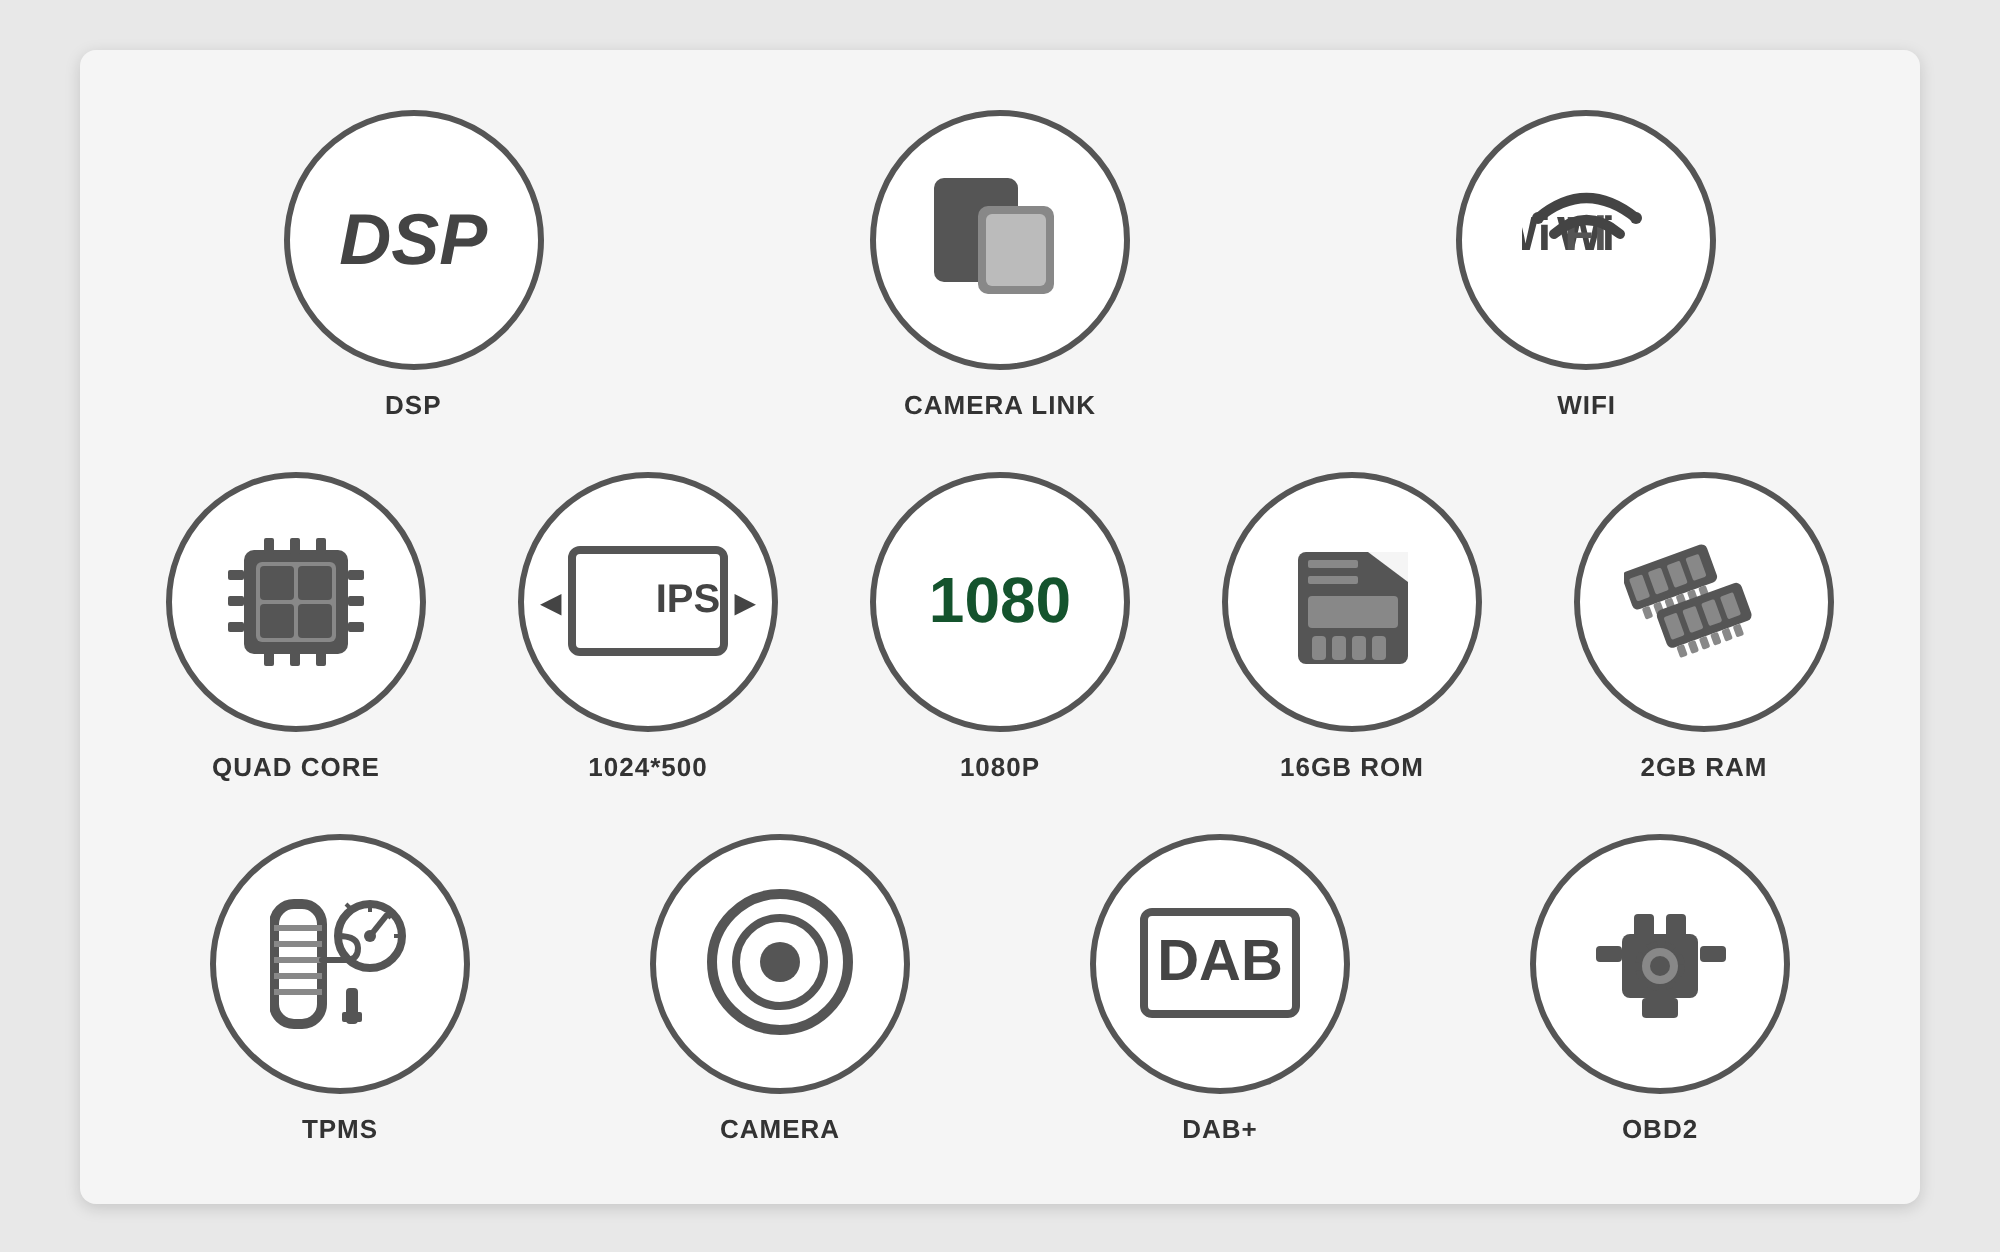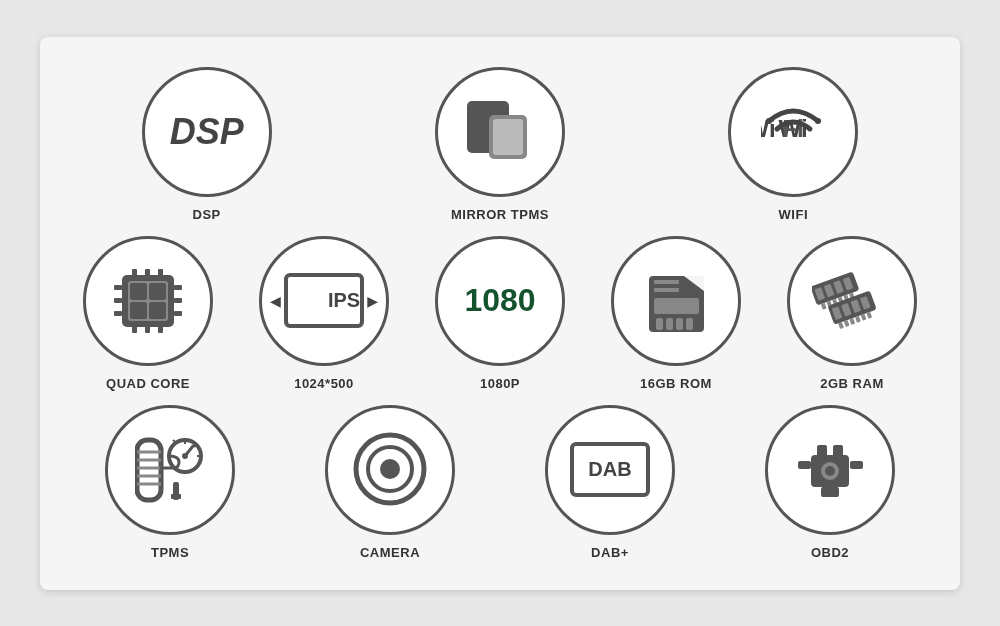--- a/index.html
+++ b/index.html
@@ -12,21 +12,21 @@
       justify-content: center;
       font-family: Arial, sans-serif;
     }
     .card {
       background: #f5f5f5;
       border-radius: 8px;
       width: 920px;
       padding: 30px 20px;
       display: flex;
       flex-direction: column;
-      gap: 14px;
+      gap: 26px;
       box-shadow: 0 2px 8px rgba(0,0,0,0.15);
     }
     .row {
       display: flex;
       justify-content: space-around;
       align-items: flex-start;
     }
     .feature-item {
       display: flex;
       flex-direction: column;
@@ -105,21 +105,21 @@
     .dab-box {
       width: 80px;
       height: 55px;
       border: 4px solid #555;
       border-radius: 6px;
       display: flex;
       align-items: center;
       justify-content: center;
     }
     .dab-text {
-      font-size: 20px;
+      font-size: 29px;
       font-weight: 900;
       color: #444;
     }
     .wifi-svg { width: 65px; height: 65px; }
     .bt-svg { width: 55px; height: 65px; }
     .obd-svg { width: 75px; height: 70px; }
     .sd-svg { width: 65px; height: 70px; }
     .dvr-svg { width: 80px; height: 65px; }
     .tpms-svg { width: 70px; height: 75px; }
     .qc-svg { width: 72px; height: 68px; }
@@ -142,21 +142,21 @@
     </div>
 
     <div class="feature-item">
       <div class="circle">
         <svg class="ml-svg" viewBox="0 0 70 65">
           <rect x="2" y="2" width="42" height="52" rx="5" ry="5" fill="#555"></rect>
           <rect x="24" y="16" width="38" height="44" rx="5" ry="5" fill="#888"></rect>
           <rect x="28" y="20" width="30" height="36" rx="3" ry="3" fill="#bbb"></rect>
         </svg>
       </div>
-      <span class="feature-label">MIRROR TPMS</span>
+      <span class="feature-label">CAMERA LINK</span>
     </div>
 
 
     <div class="feature-item">
       <div class="circle">
         <svg class="wifi-svg" viewBox="0 0 65 65">
 
           <text x="32" y="38" text-anchor="middle" font-size="24" font-weight="900" fill="#444" font-family="Arial">Wi</text>
           <text x="32" y="38" text-anchor="middle" font-size="24" font-weight="900" fill="#444" font-family="Arial">
             <tspan x="14" dy="0">Wi</tspan>

